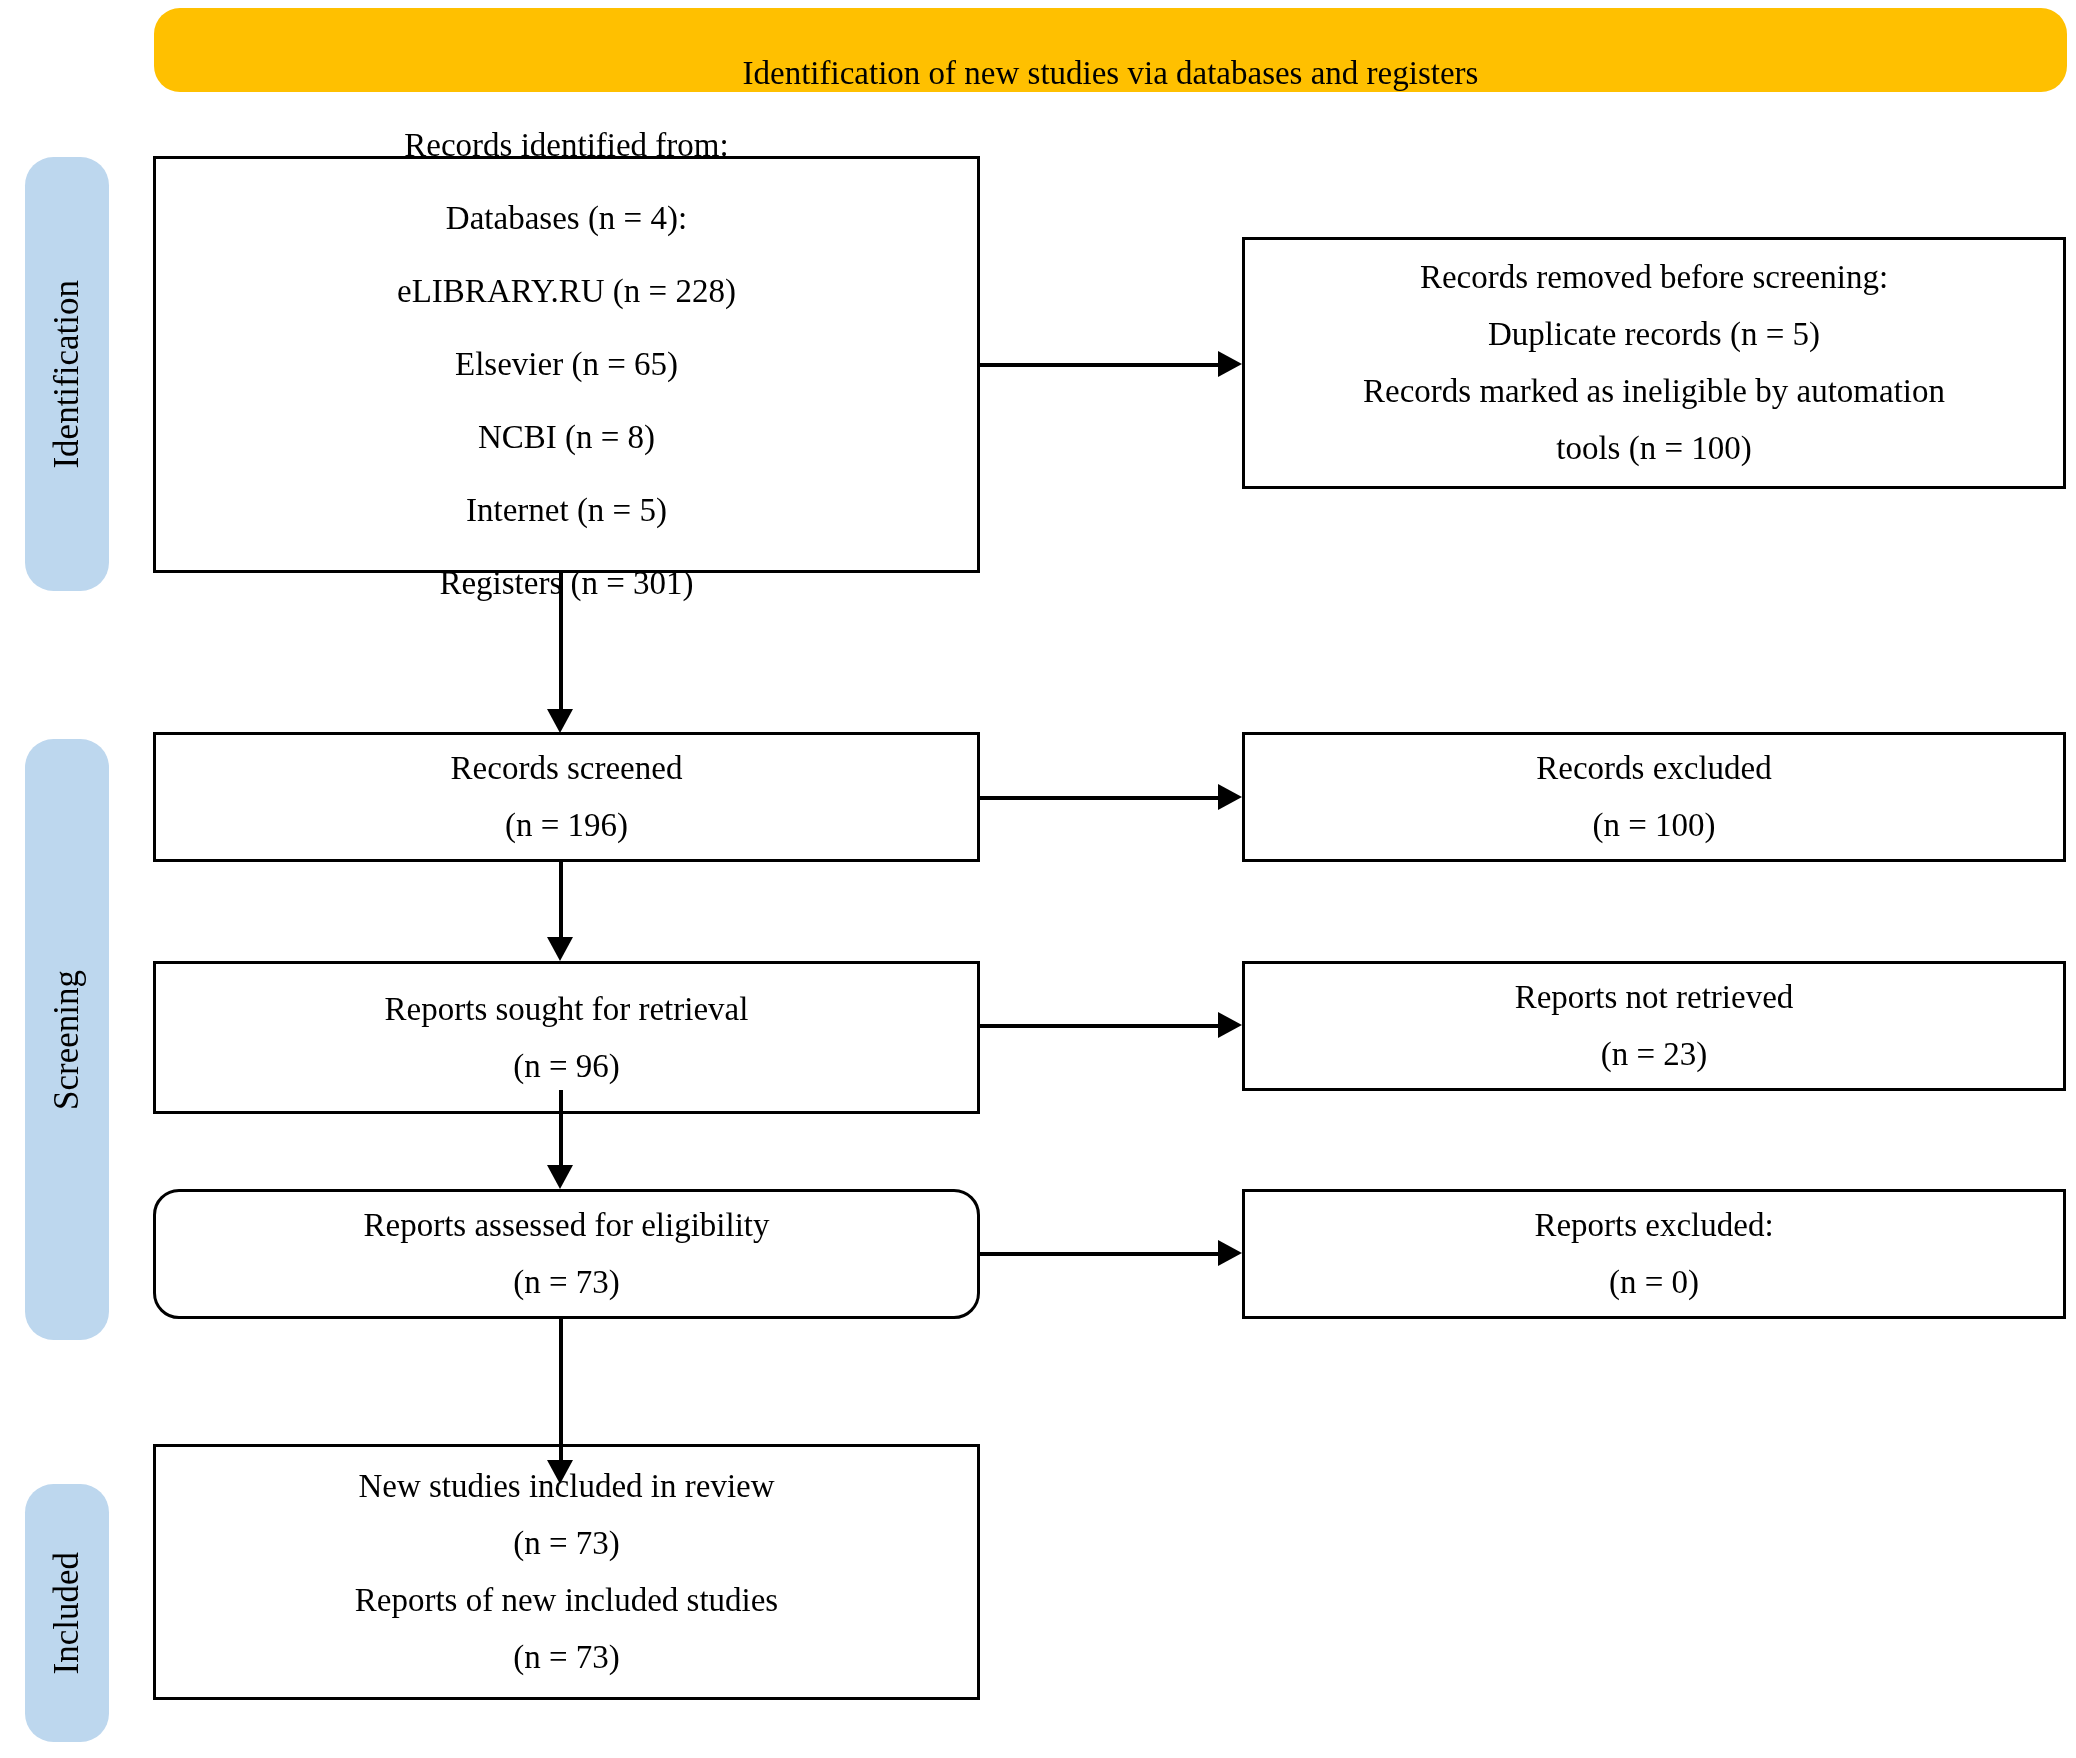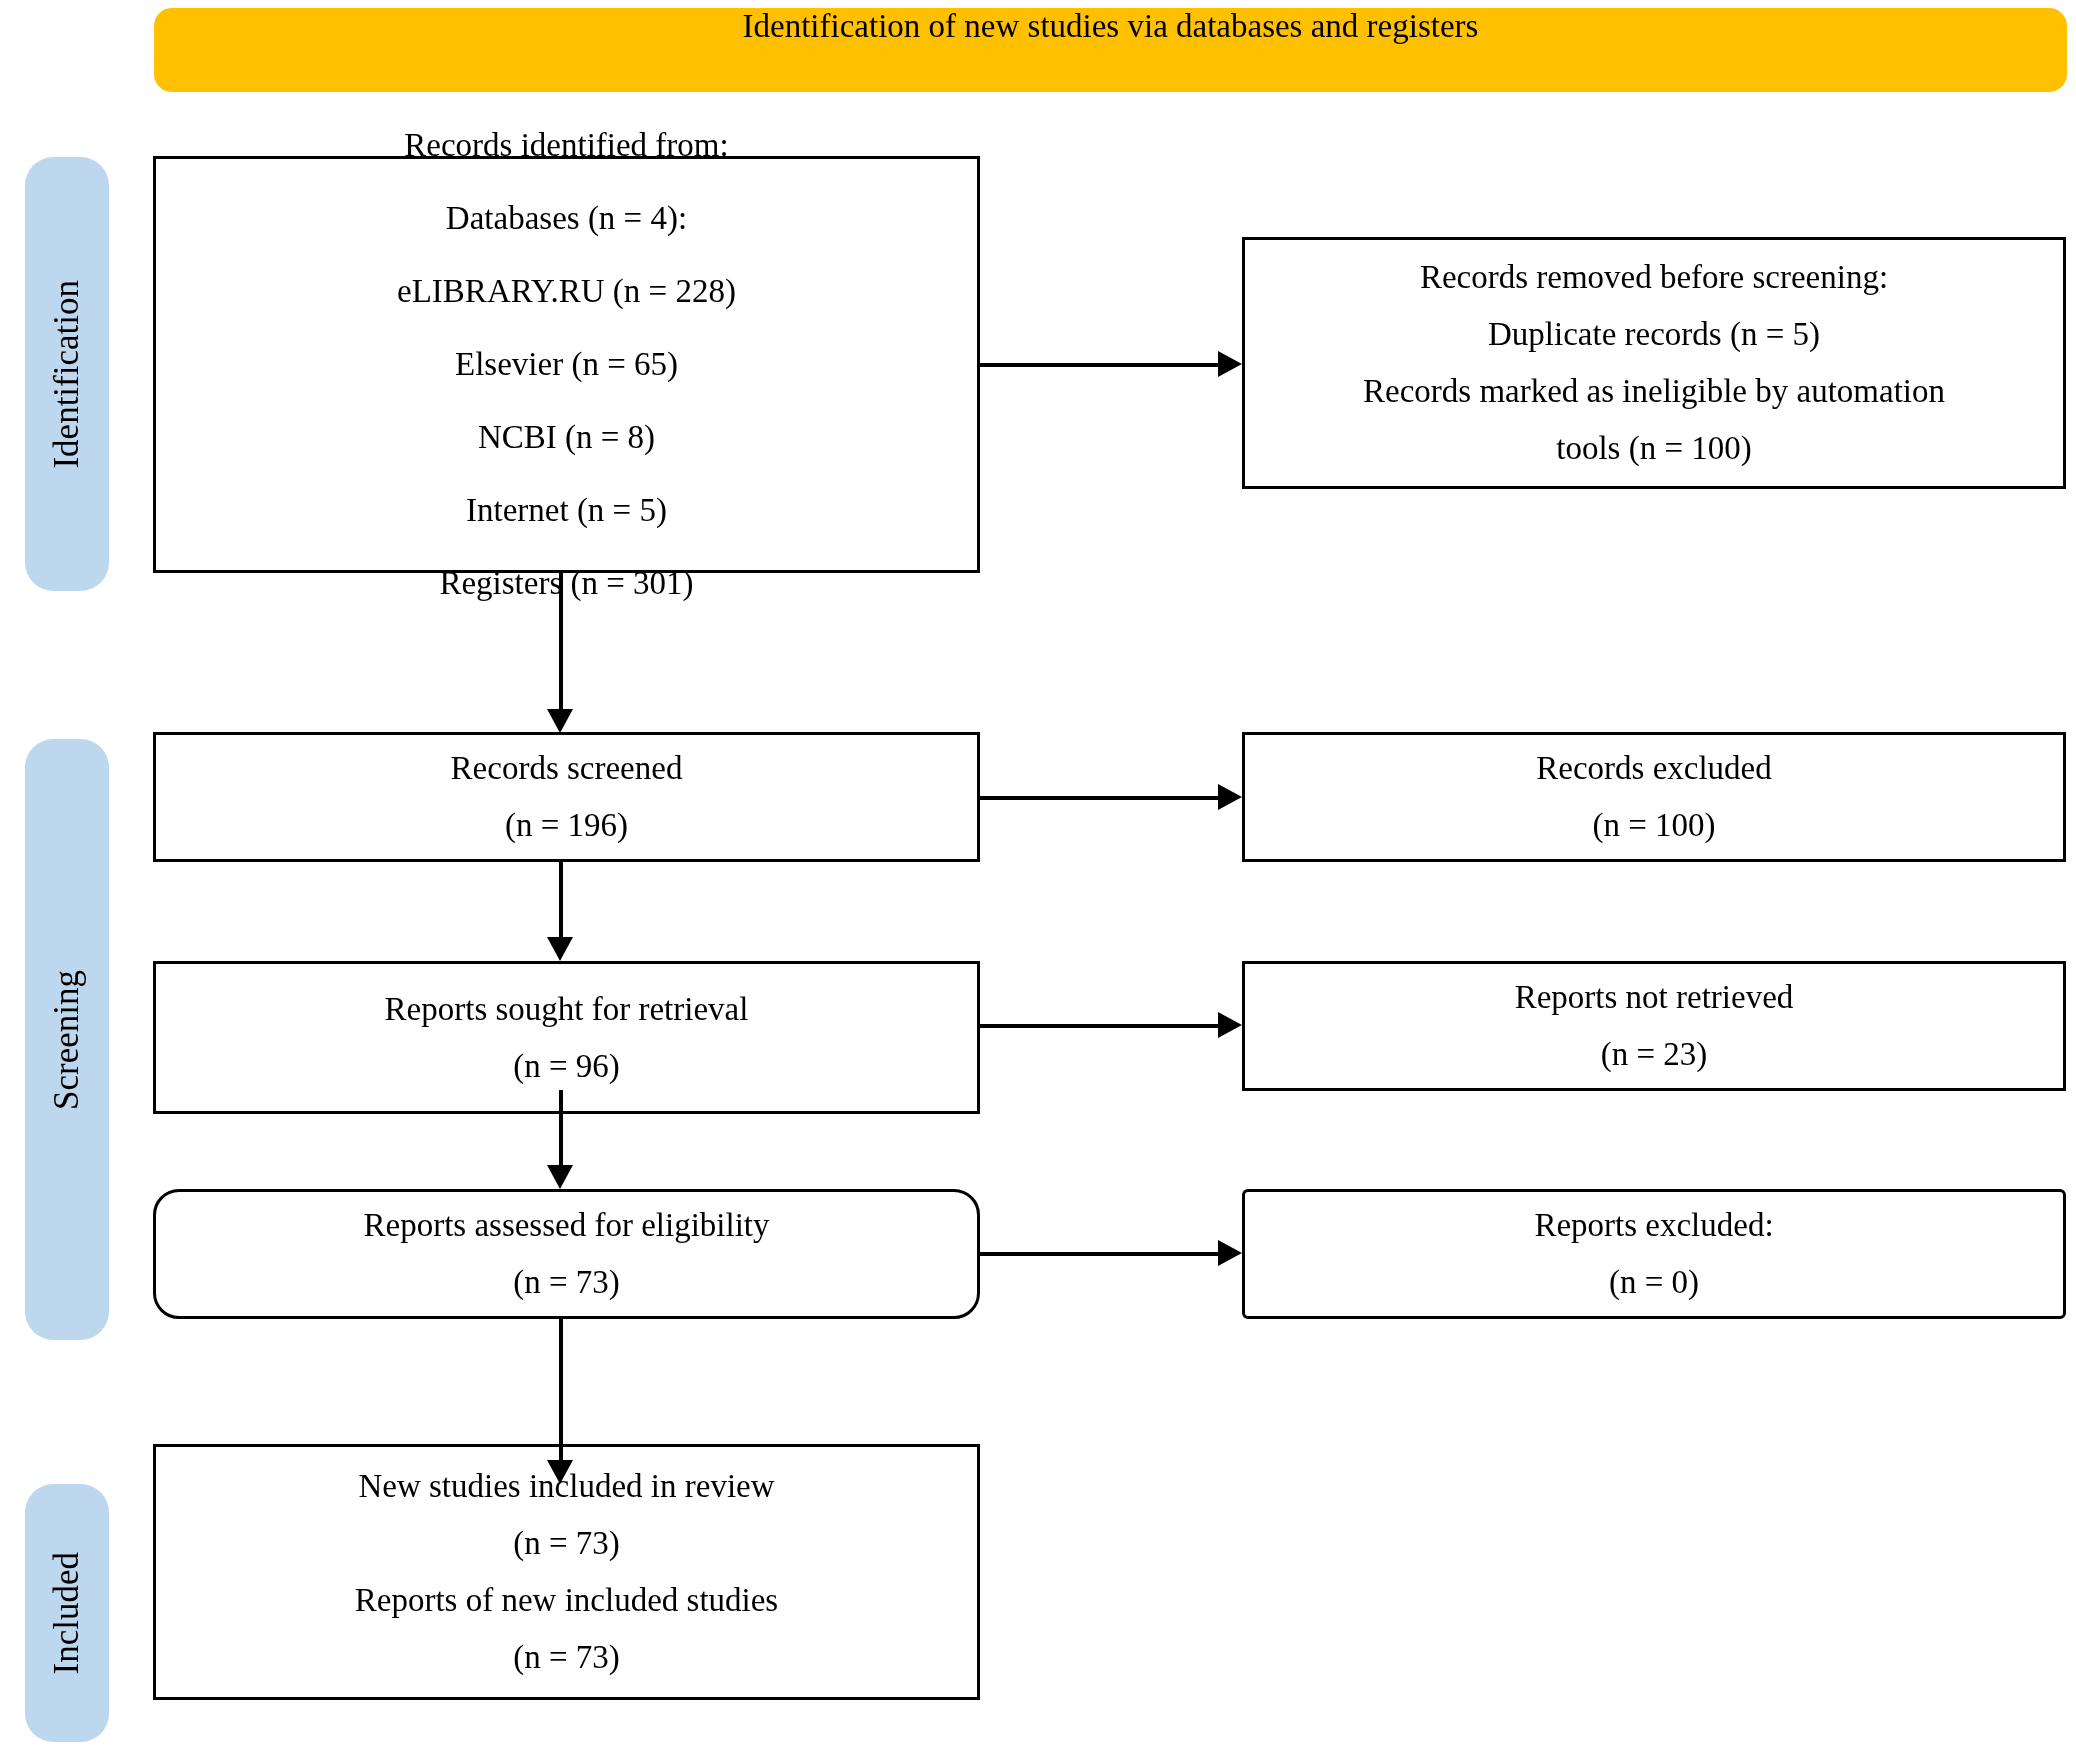--- a/index.html
+++ b/index.html
@@ -11,22 +11,22 @@
     background: var(--background, #ffffff);
     font-family: "Liberation Serif", "DejaVu Serif", serif;
     color: var(--text, #000000);
     overflow: hidden;
   }
   .banner {
     position: absolute;
     left: 154px; top: 7.8px;
     width: 1913px; height: 84px;
     background: var(--banner-bg, #FFC000);
-    border-radius: 18px;
-    display: flex; align-items: flex-start; justify-content: center;
+    border-radius: 26px;
+    display: flex; align-items: flex-end; justify-content: center;
     font-size: 33px;
   }
   .stage {
     position: absolute;
     left: 25px; width: 84px;
     background: var(--stage-bg, #BDD7EE);
     border-radius: 28.5px;
     display: flex; align-items: center; justify-content: center;
   }
   .stage .vtext {
@@ -51,21 +51,21 @@
   }
   .col-left  { left: 153px;  width: 827px; }
   .col-right { left: 1242px; width: 824px; }
   .box-records-identified    { top: 156px;  height: 417px; gap: 16px; }
   .box-records-removed       { top: 237px;  height: 252px; }
   .box-records-screened      { top: 732px; height: 130px; }
   .box-records-excluded      { top: 732px; height: 130px; }
   .box-reports-sought        { top: 961px; height: 153px; align-items: center; }
   .box-reports-not-retrieved { top: 961px; height: 130px; }
   .box-reports-assessed      { top: 1189px; height: 130px; border-radius: 26px; }
-  .box-reports-excluded      { top: 1189px; height: 130px; border-radius: 6px; }
+  .box-reports-excluded      { top: 1189px; height: 130px; }
   .box-new-studies           { top: 1444px; height: 256px; align-items: center; }
   .shaft { position: absolute; background: #000000; }
   .head  { position: absolute; width: 0; height: 0; }
   .head-down {
     border-left: 13.5px solid transparent;
     border-right: 13.5px solid transparent;
     border-top: 24px solid #000000;
   }
   .head-right {
     border-top: 13.5px solid transparent;

